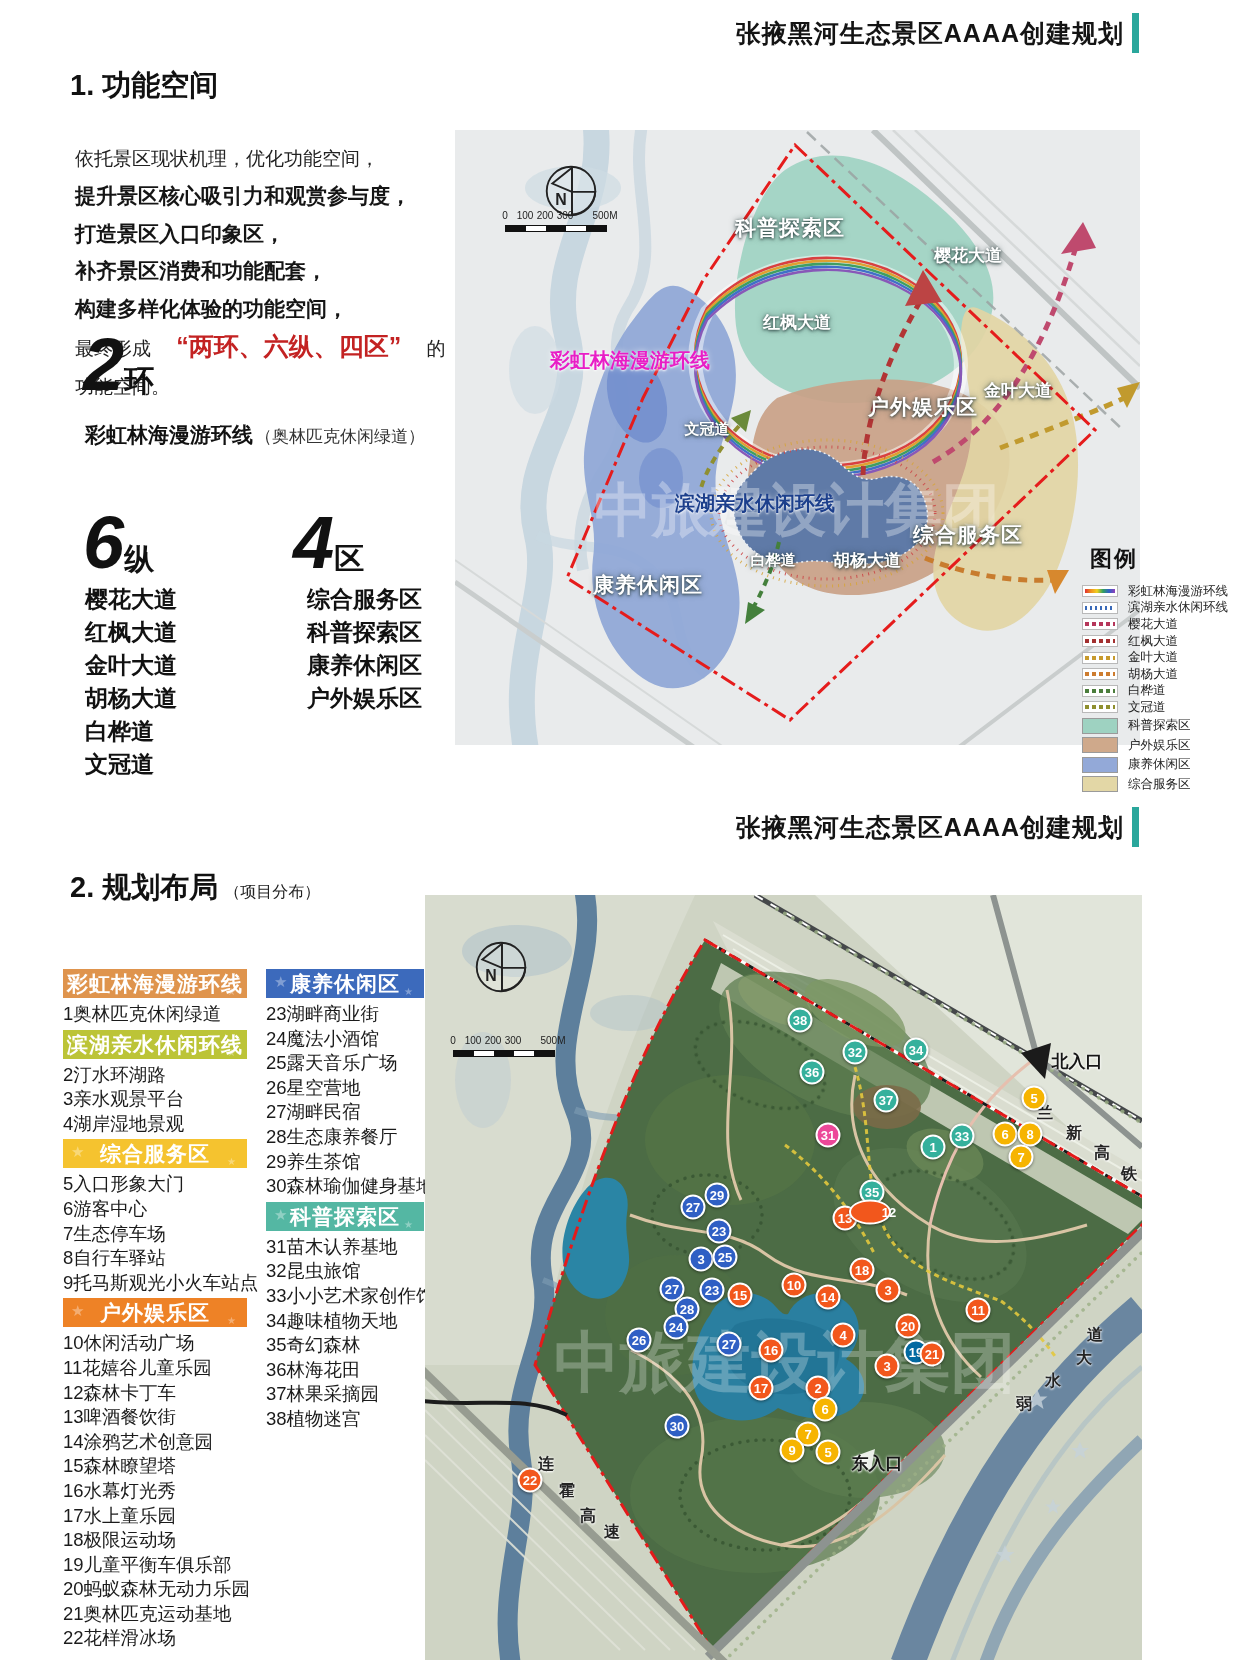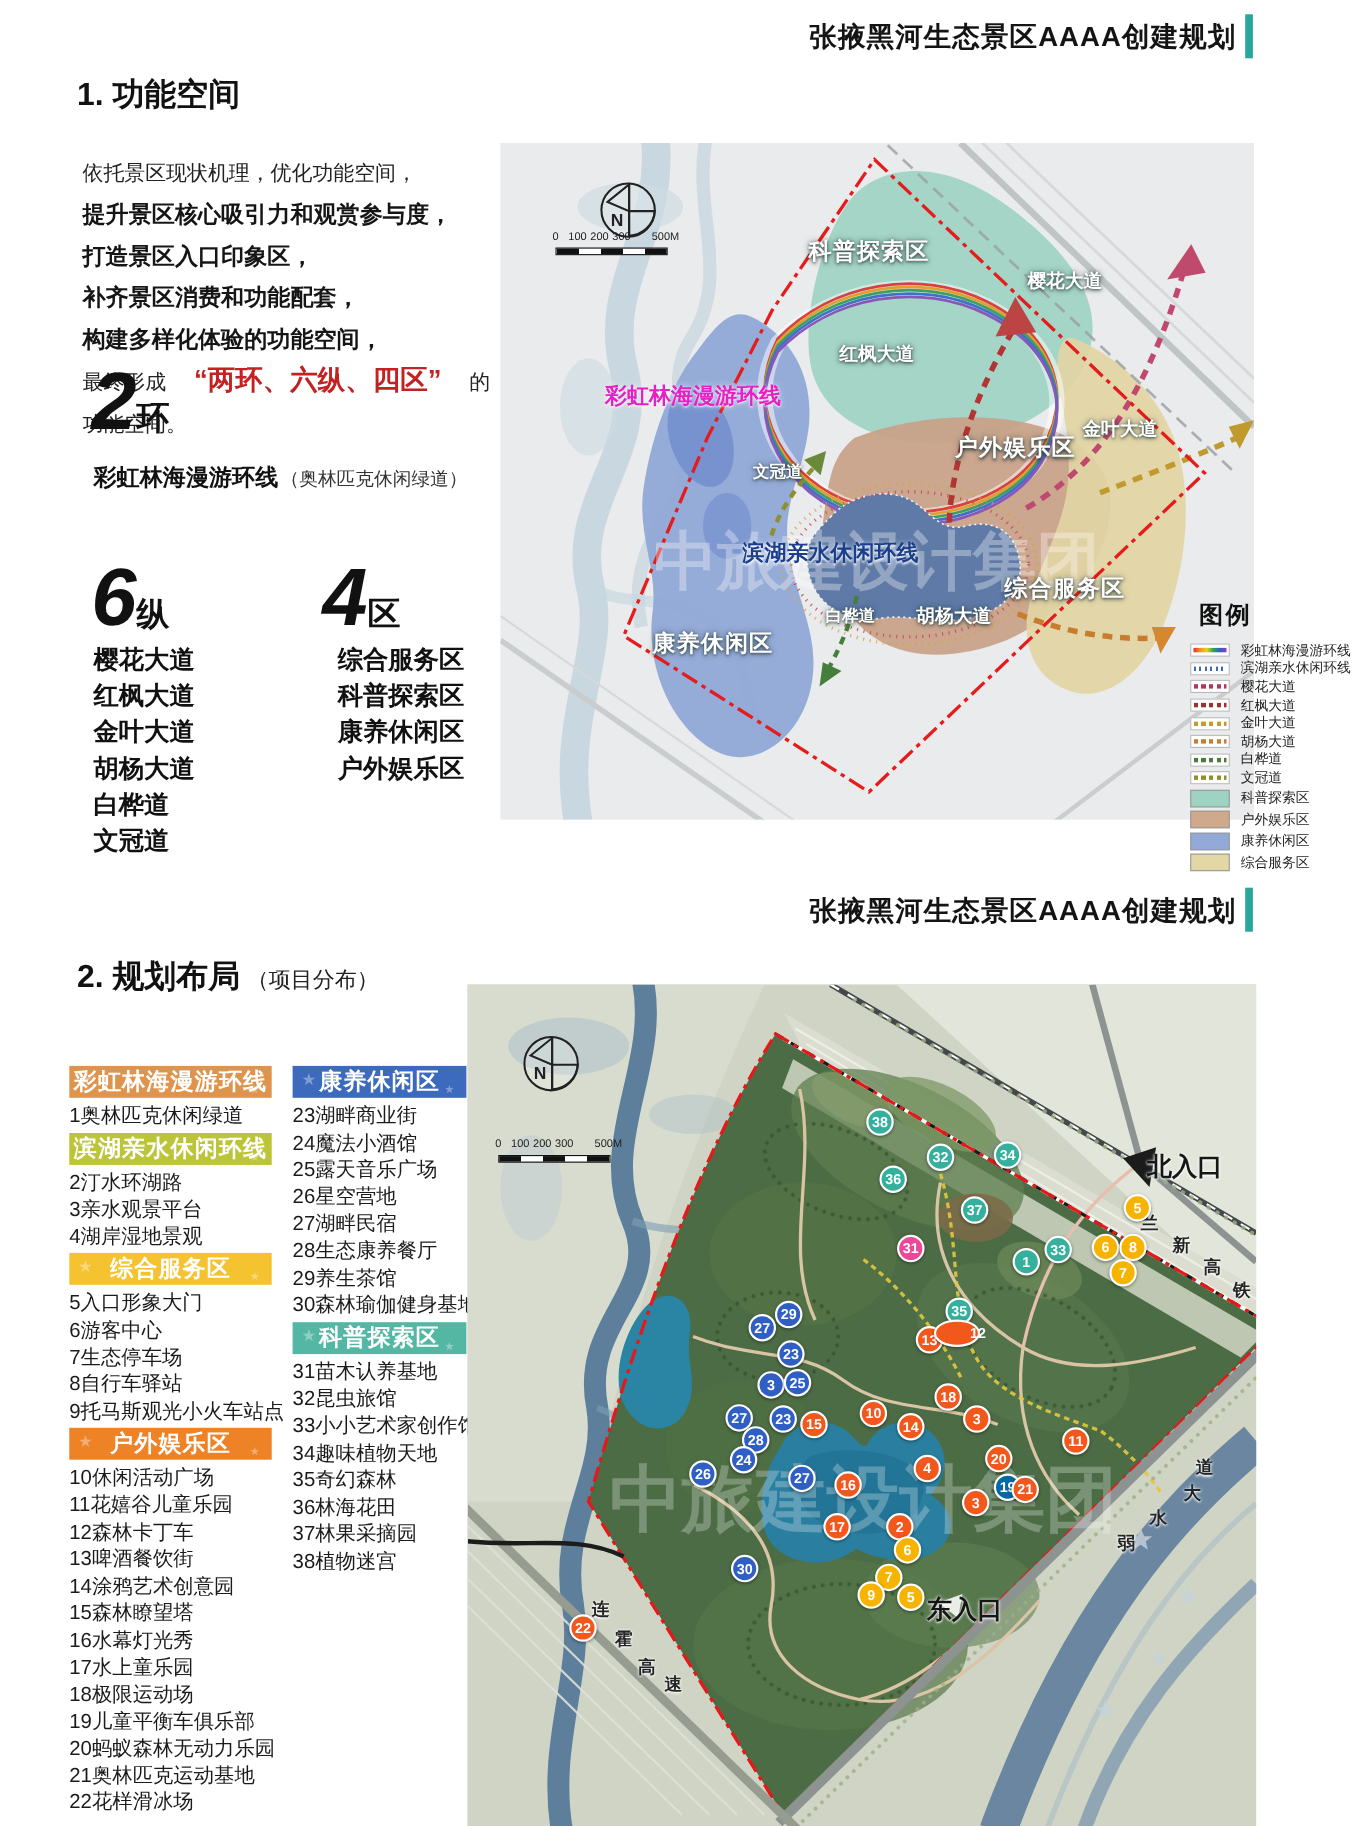--- a/index.html
+++ b/index.html
@@ -6,21 +6,21 @@
   body{width:1242px;height:1660px;position:relative;overflow:hidden;
        font-family:"Liberation Sans","DejaVu Sans",sans-serif;color:#1a1a1a;}
   #root{position:absolute;inset:0;}
 
   
   .hdr{position:absolute;right:103px;display:flex;align-items:center;gap:8px;}
   .hdr-title{font-size:25px;font-weight:bold;color:#141414;letter-spacing:1px;}
   .hdr-bar{width:7px;height:40px;background:#2aa79c;display:inline-block;}
 
   .sec-title{position:absolute;font-size:29px;font-weight:bold;color:#111;}
-  .sec-sub{font-size:20px;font-weight:normal;color:#222;margin-left:6px;}
+  .sec-sub{font-size:16px;font-weight:normal;color:#222;margin-left:6px;}
 
   
   .intro{position:absolute;left:75px;top:140px;width:380px;}
   .intro-line{font-size:19px;color:#222;line-height:37px;}
   .intro-b{font-size:21px;font-weight:bold;color:#151515;line-height:37.5px;}
   .intro-final{font-size:19px;color:#222;line-height:38px;}
   .intro-final .hl{font-size:25px;font-weight:bold;color:#c32222;margin:0 20px;}
 
   
   .bignum{position:absolute;display:flex;align-items:flex-end;}
@@ -43,21 +43,21 @@
   .mlabel{position:absolute;transform:translate(-50%,-50%);white-space:nowrap;font-weight:bold;color:#fff;
           text-shadow:0 1px 3px rgba(35,55,55,.95),0 0 6px rgba(35,55,55,.55);}
   .mlabel.zone{font-size:21px;letter-spacing:1px;}
   .mlabel.road{font-size:17px;}
   .mlabel.road-sm{font-size:15px;}
   .mlabel.rainbow{font-size:20px;color:#e81ec6;text-shadow:0 1px 2px rgba(255,255,255,.9),0 0 6px rgba(255,255,255,.7);}
   .mlabel.lake{font-size:20px;color:#1c3f8c;text-shadow:0 1px 2px rgba(255,255,255,.85),0 0 5px rgba(255,255,255,.6);}
 
   .m2label{position:absolute;transform:translate(-50%,-50%);font-weight:bold;color:#161616;white-space:nowrap;
            text-shadow:0 0 3px rgba(255,255,255,.95),0 1px 2px rgba(255,255,255,.9);}
-  .m2label.big{font-size:23px;}
+  .m2label.big{font-size:17px;}
   .m2char{position:absolute;transform:translate(-50%,-50%);font-size:16px;font-weight:bold;color:#242424;
           text-shadow:0 0 3px rgba(255,255,255,.95),0 1px 2px rgba(255,255,255,.9);}
 
   
   .legend{position:absolute;left:1082px;top:544px;width:158px;}
   .legend-title{font-size:22px;font-weight:bold;color:#111;margin:0 0 9px 8px;letter-spacing:2px;}
   .lg-row{display:flex;align-items:center;height:16.6px;}
   .lg-row.area{height:19.5px;}
   .sw{width:34px;height:10px;background:#fff;border:1px solid #b9b9b9;position:relative;flex:none;}
   .sw i{position:absolute;left:2px;right:2px;top:3px;bottom:3px;display:block;}

